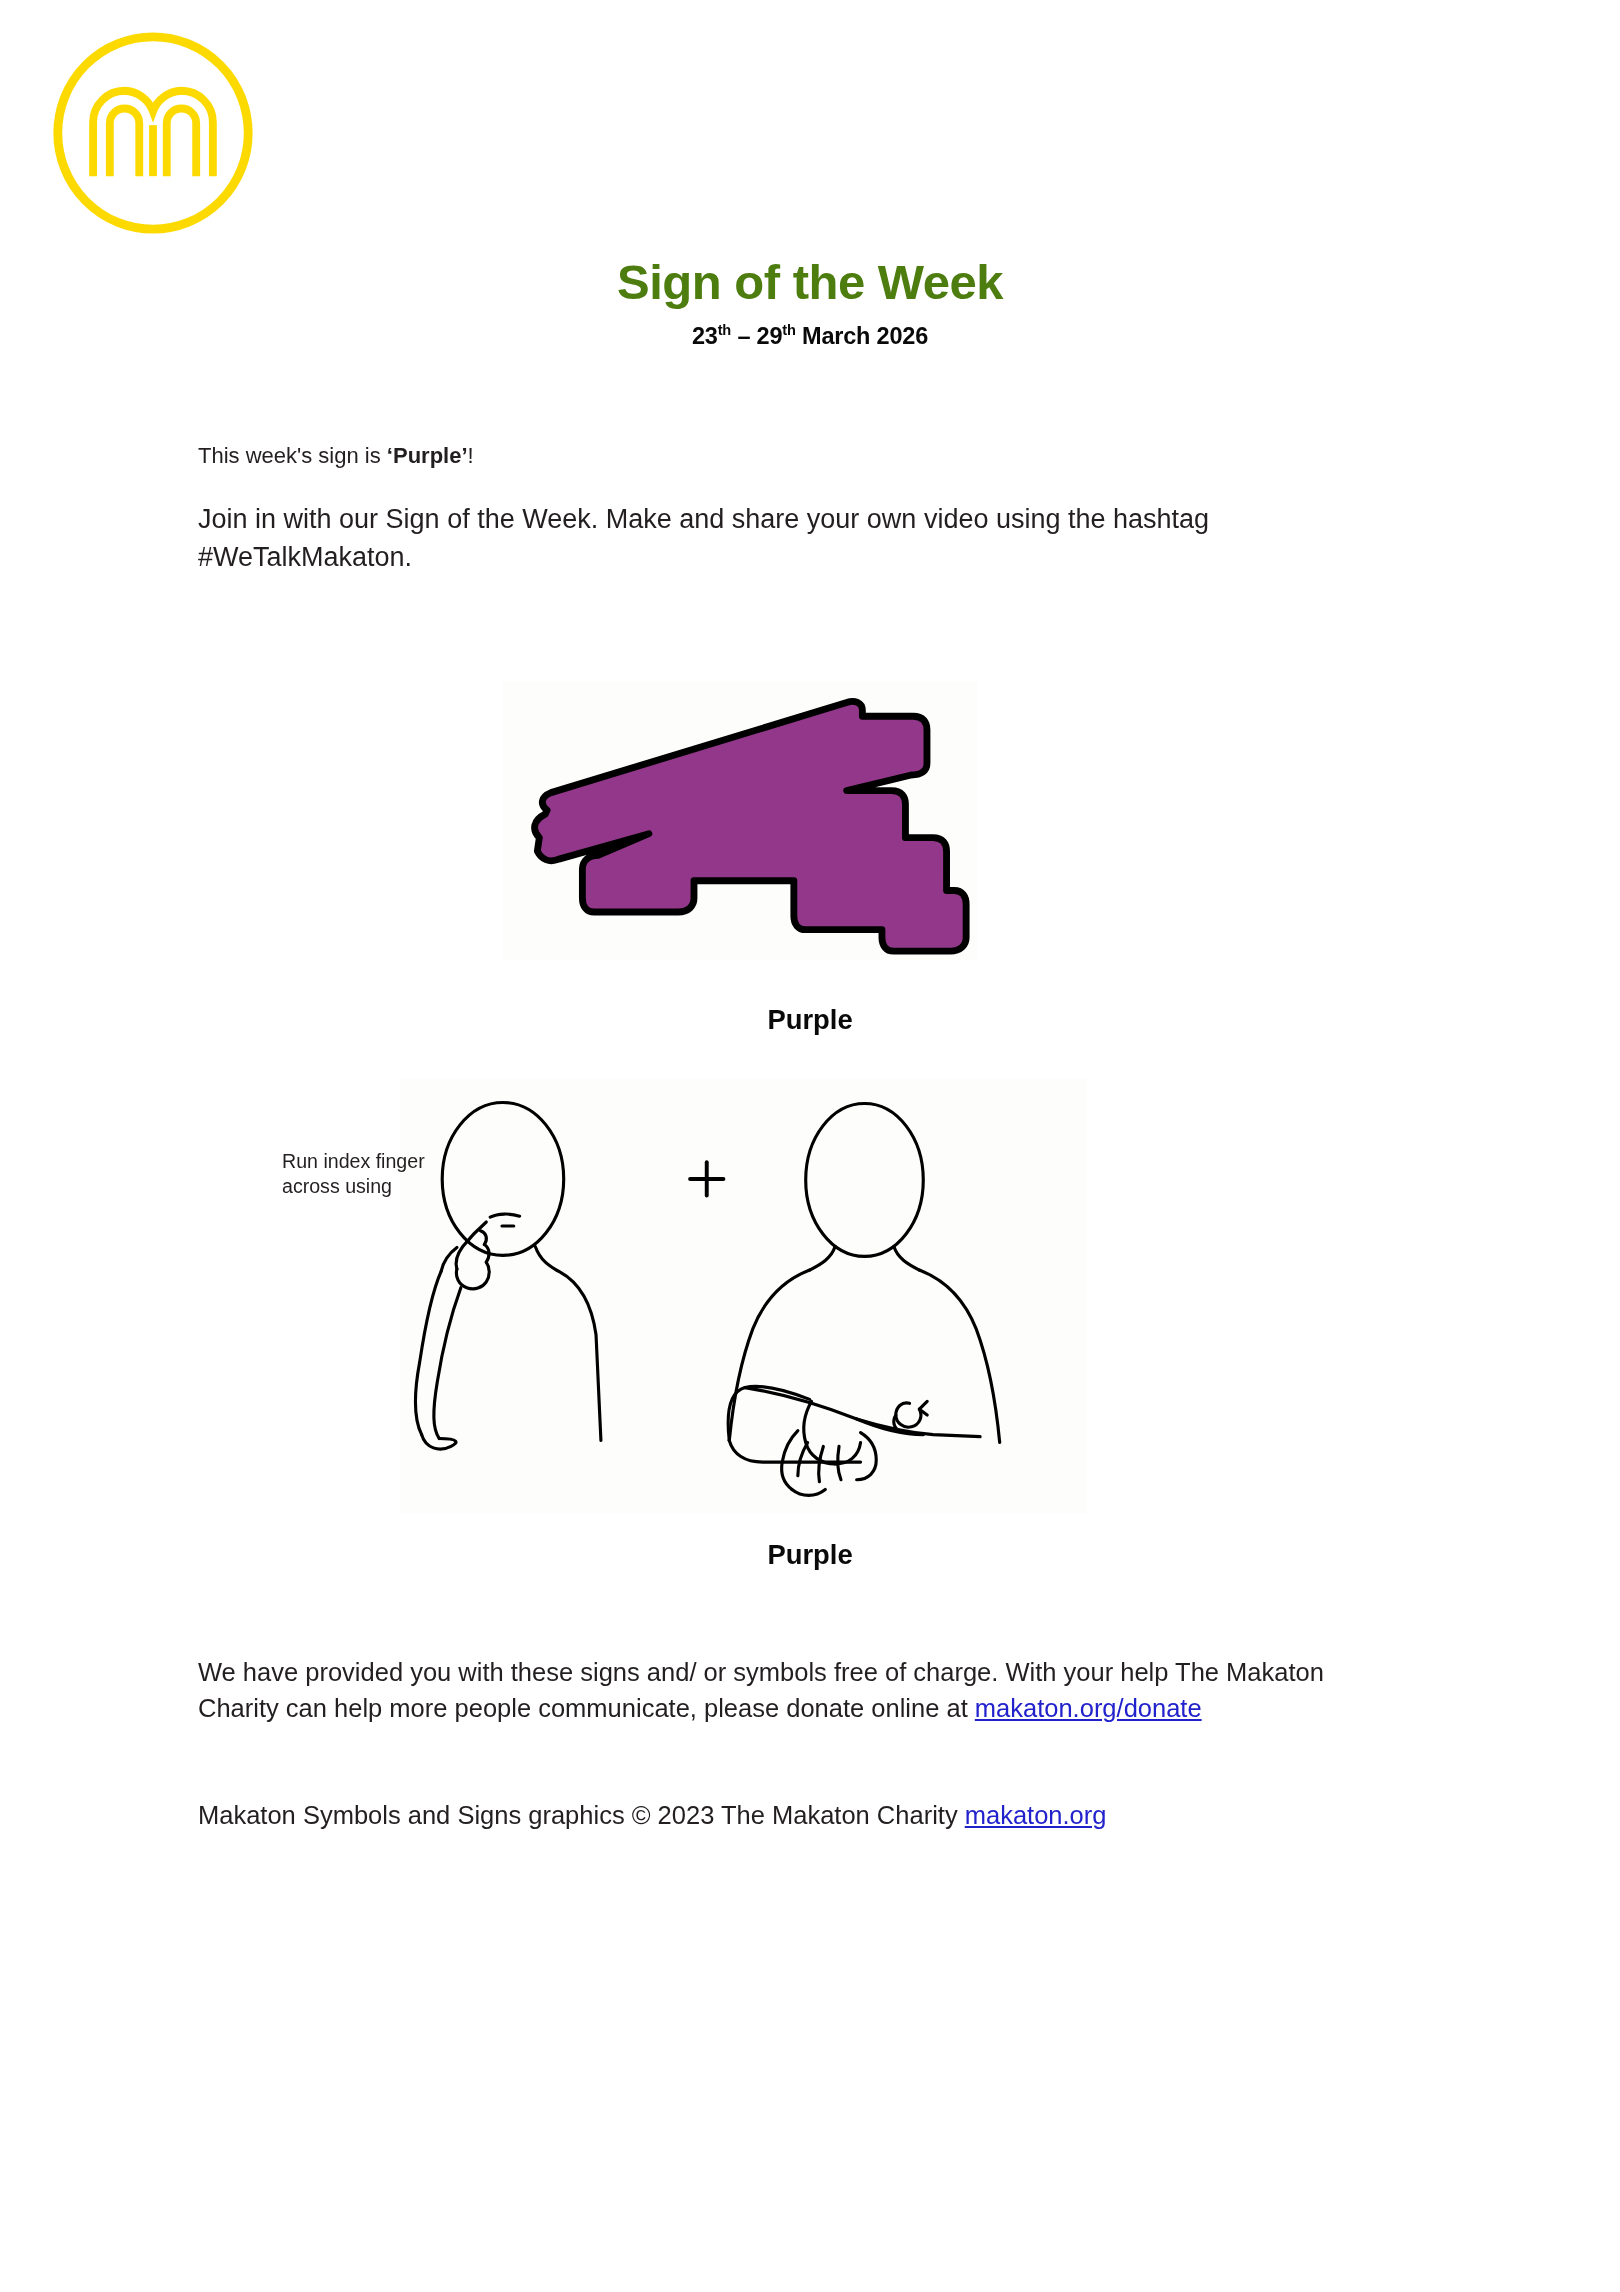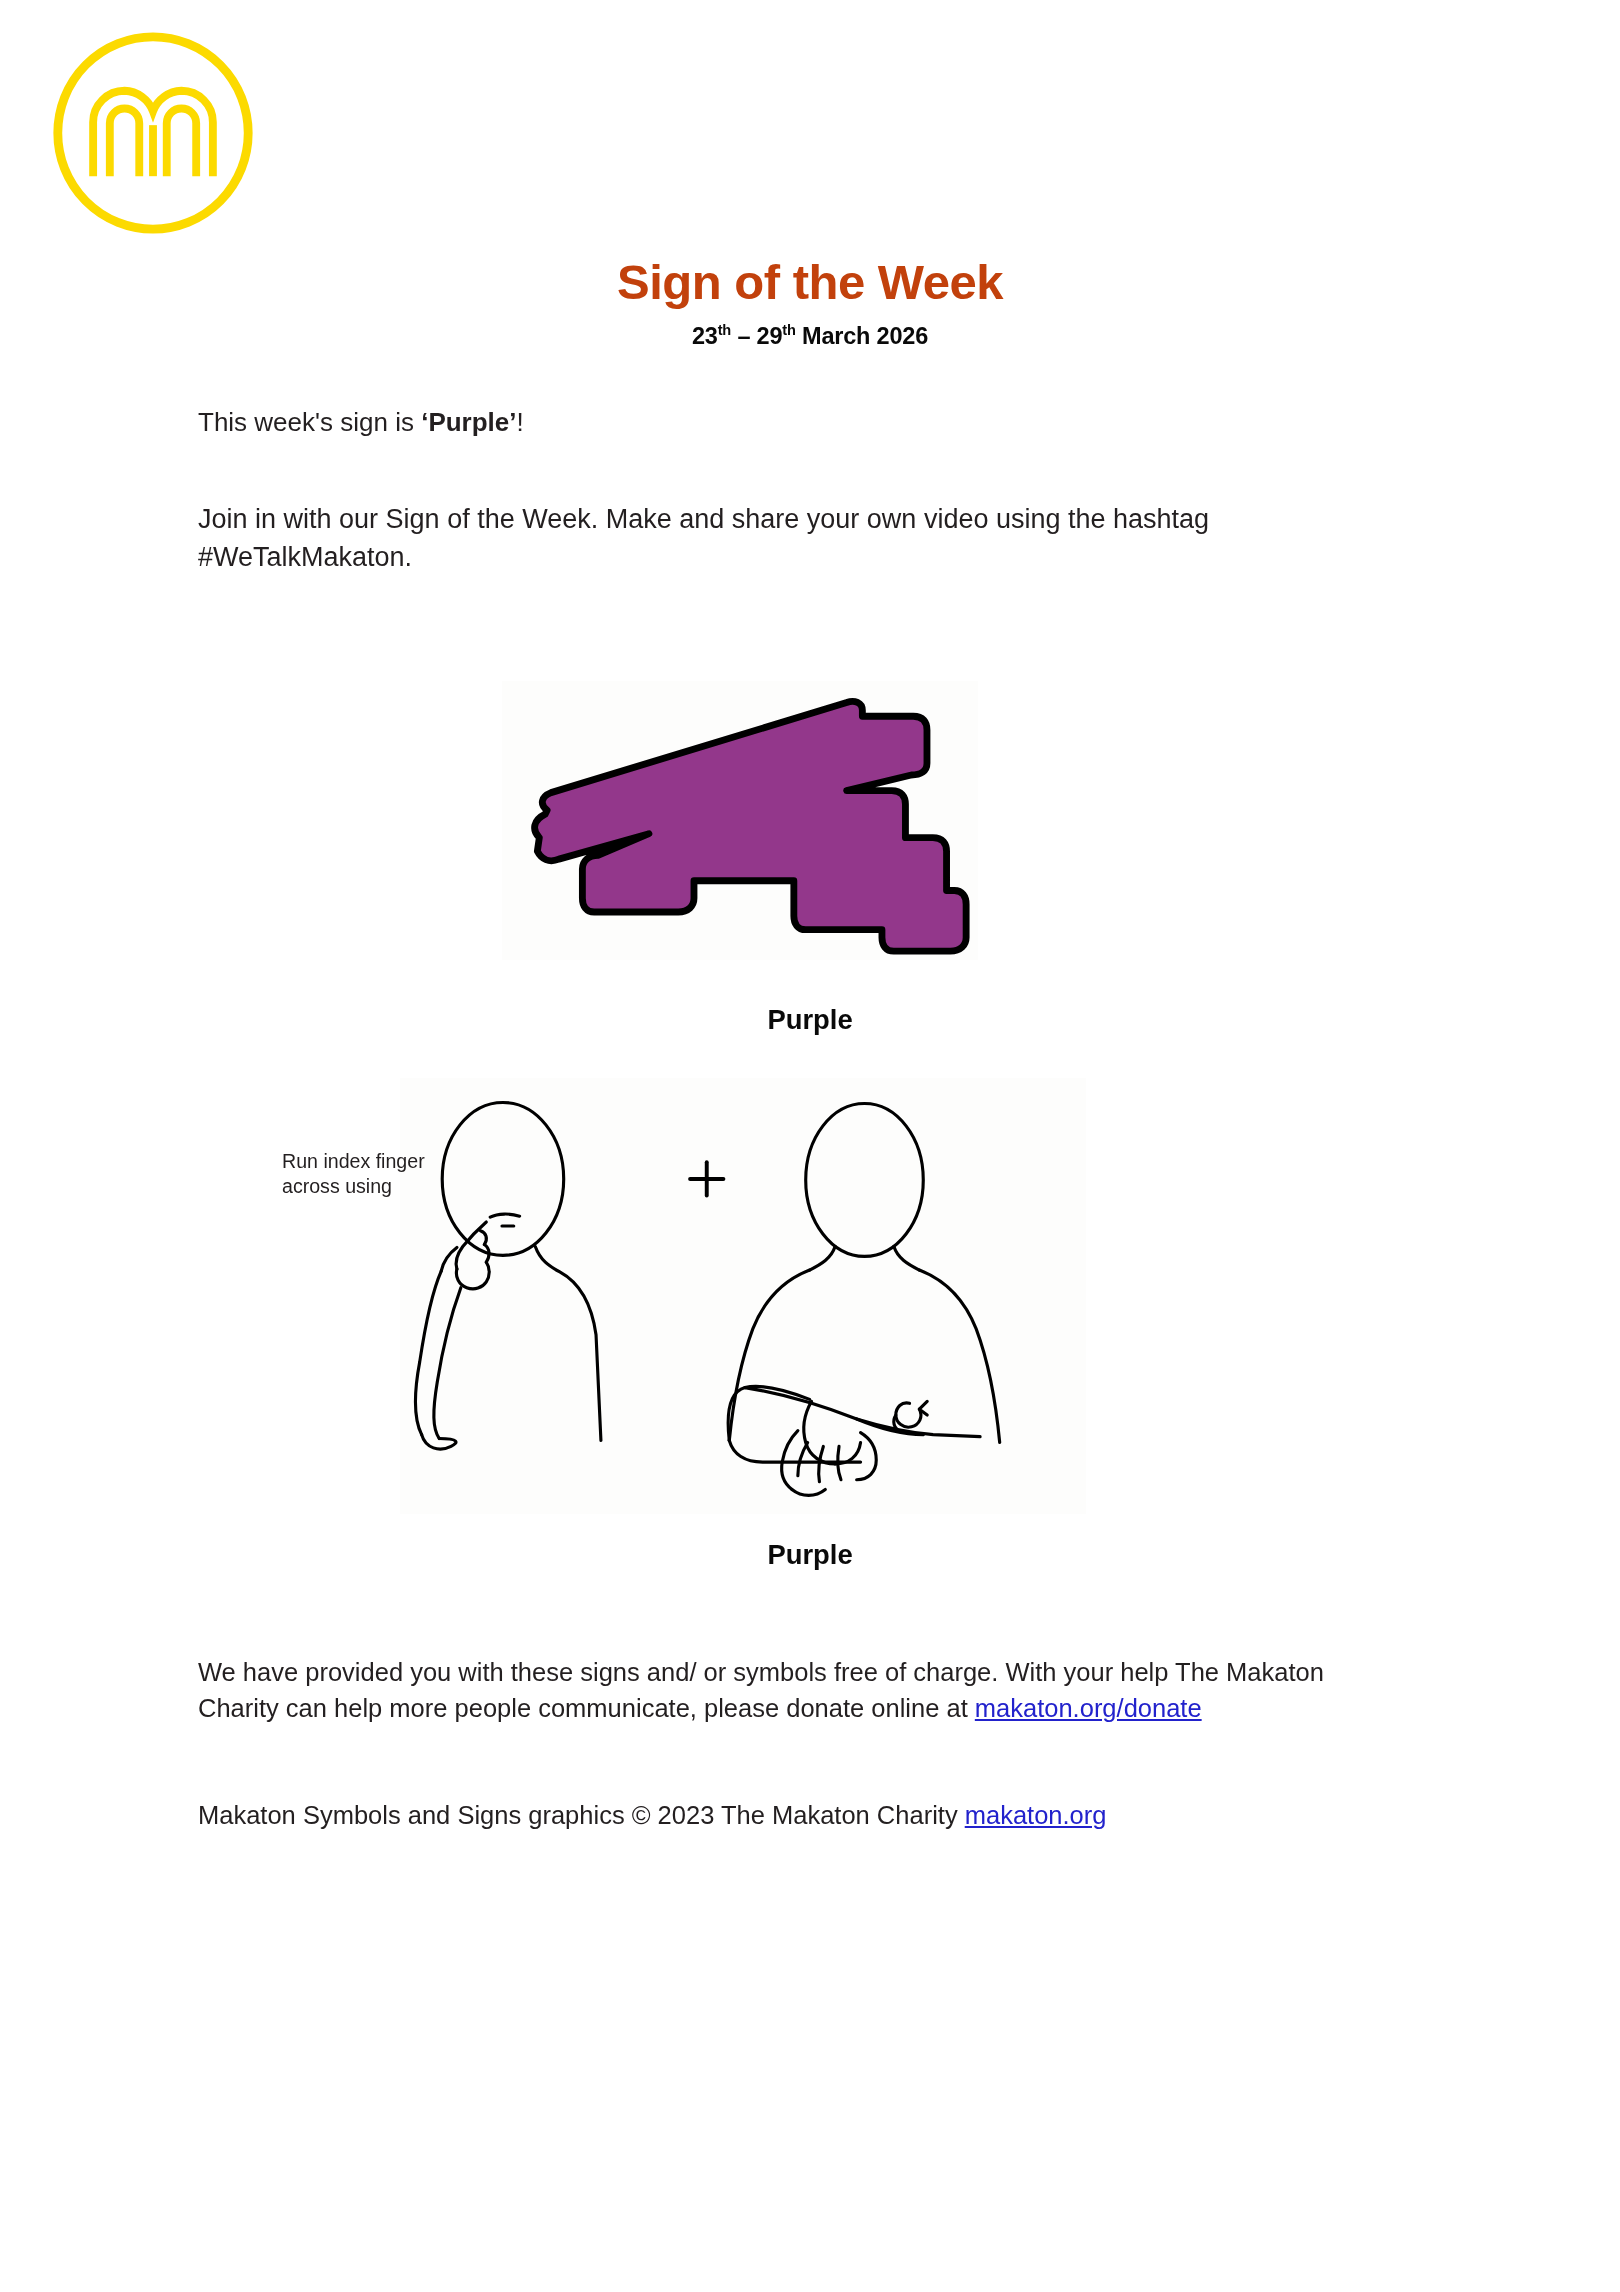--- a/index.html
+++ b/index.html
@@ -30,44 +30,44 @@
     position: absolute;
     left: 0;
     top: 257px;
     width: 1620px;
     text-align: center;
   }
   .doc-title {
     font-size: 49px;
     font-weight: bold;
     letter-spacing: -0.5px;
-    color: #c2410c;
+    color: #4d7c0f;
     line-height: 1.05;
     margin: 0;
   }
   .doc-subtitle {
     font-size: 23.5px;
     font-weight: bold;
     color: #0a0a0a;
     margin-top: 15px;
     letter-spacing: -0.2px;
   }
   .doc-subtitle sup {
     font-size: 0.62em;
     vertical-align: super;
     line-height: 0;
   }
 
   
   .intro {
     position: absolute;
     left: 198px;
-    top: 404px;
+    top: 440px;
     width: 1206px;
-    font-size: 26px;
+    font-size: 22px;
     line-height: 1.42;
     color: #231f20;
   }
   .intro .strong { font-weight: bold; }
 
   .para-2 {
     position: absolute;
     left: 198px;
     top: 500px;
     width: 1196px;

